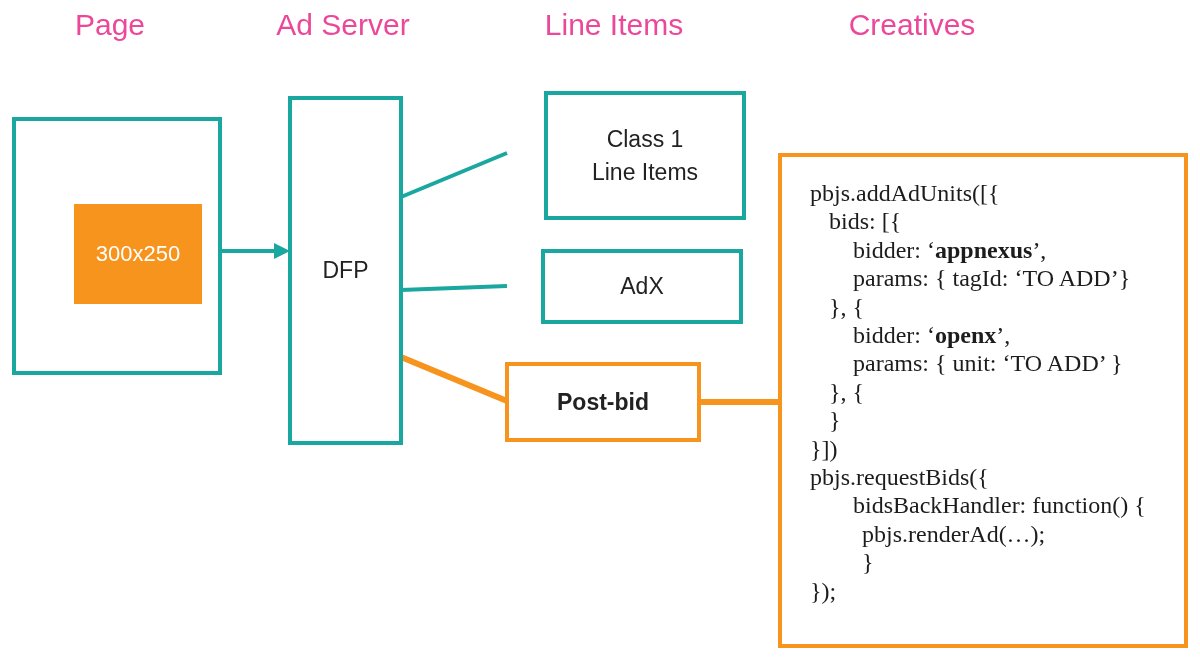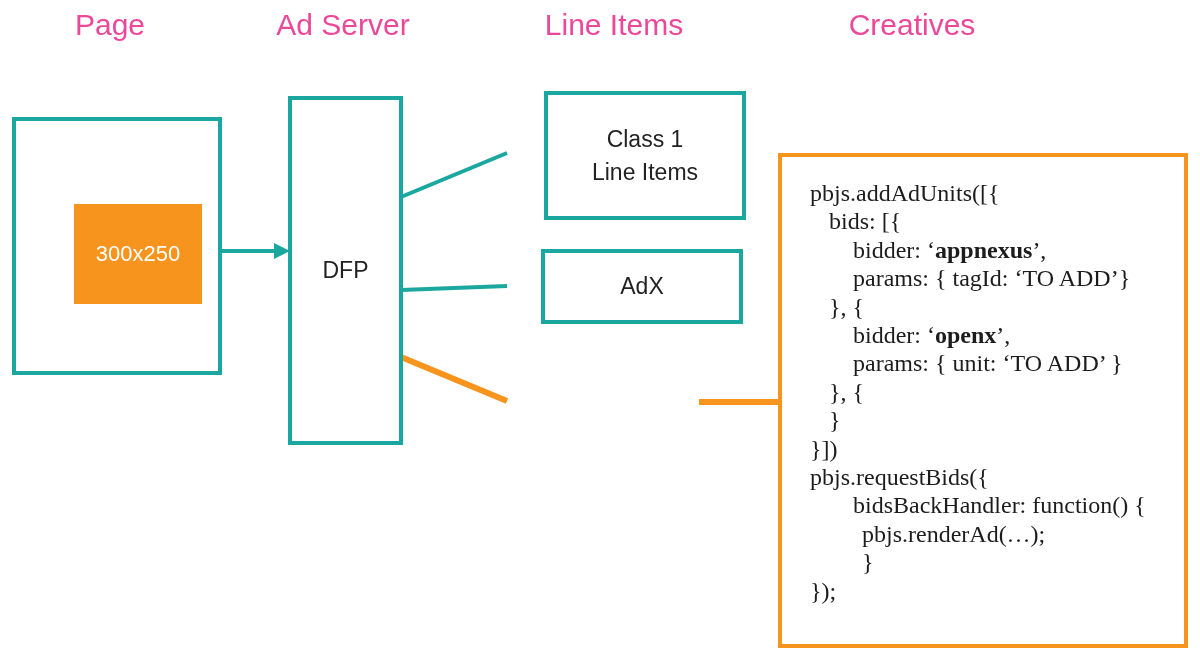--- a/index.html
+++ b/index.html
@@ -124,20 +124,21 @@
 
   <div class="box page-box">
     <div class="ad-slot">300x250</div>
   </div>
 
   <div class="box dfp-box">DFP</div>
 
   <div class="box class1-box">Class 1
 Line Items</div>
   <div class="box adx-box">AdX</div>
+  <div class="box box-orange postbid-box">Post-bid</div>
 
   <div class="code-panel">
     <div class="code-block">
         <div class="code-line ind0"><span>pbjs.addAdUnits([{</span></div>
         <div class="code-line ind1"><span>bids: [{</span></div>
         <div class="code-line ind2"><span>bidder: ‘</span><b>appnexus</b><span>’,</span></div>
         <div class="code-line ind2"><span>params: { tagId: ‘TO ADD’}</span></div>
         <div class="code-line ind1"><span>}, {</span></div>
         <div class="code-line ind2"><span>bidder: ‘</span><b>openx</b><span>’,</span></div>
         <div class="code-line ind2"><span>params: { unit: ‘TO ADD’ }</span></div>

